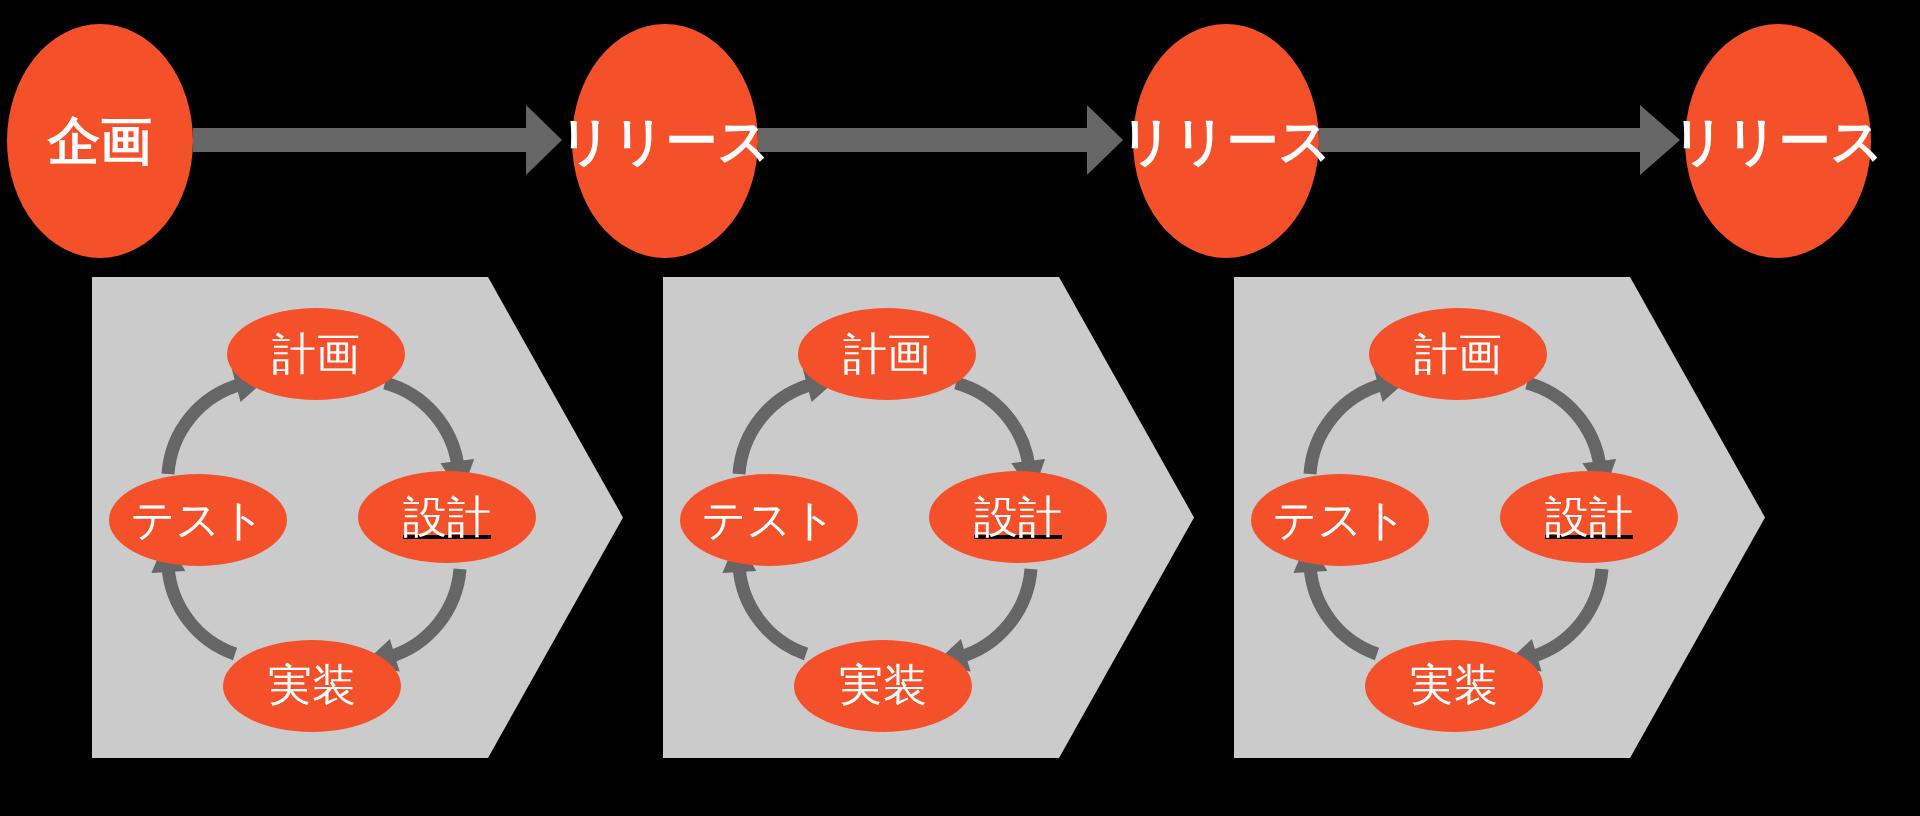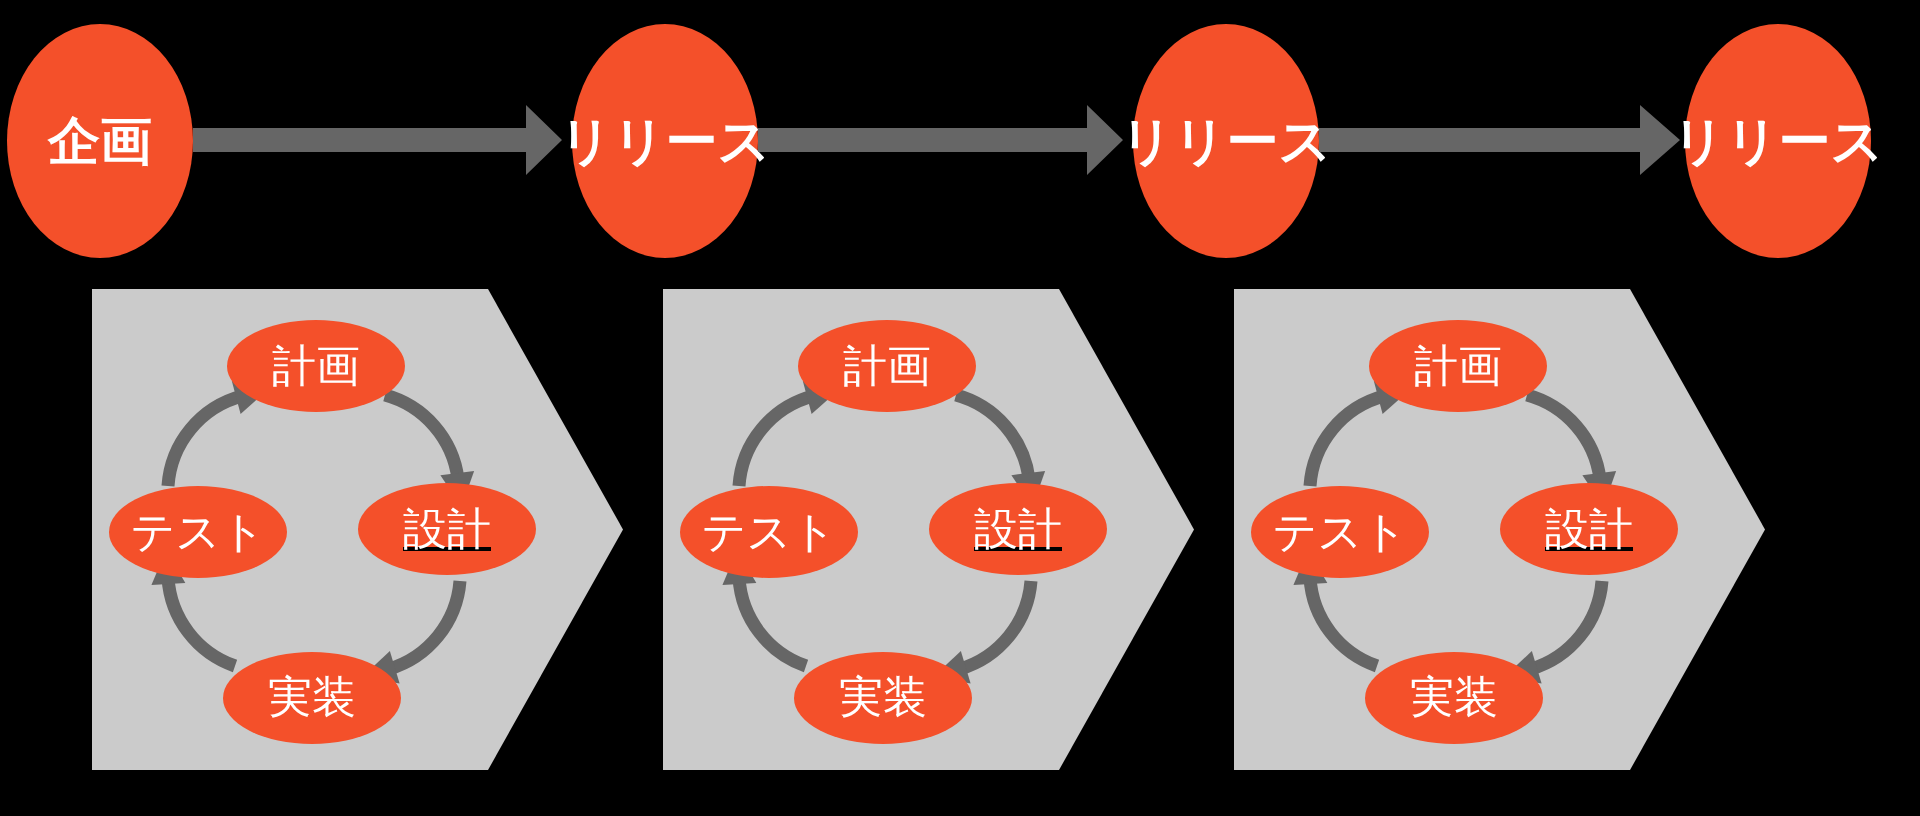--- a/index.html
+++ b/index.html
@@ -8,21 +8,21 @@
     font-family:"DejaVu Sans",sans-serif;
   }
   .stage{
     position:absolute;width:186px;height:234px;border-radius:50%;
     background:#F4502A;display:flex;align-items:center;justify-content:center;
   }
   .stage .lbl{
     color:#fff;font-size:52px;font-weight:bold;white-space:nowrap;line-height:1;
   }
   .stage-arrow{position:absolute;top:105px;height:70px;}
-  .chev{position:absolute;top:289px;width:540px;height:481px;}
+  .chev{position:absolute;top:277px;width:540px;height:481px;}
   .chev svg{position:absolute;left:0;top:0;}
   .step{
     position:absolute;width:178px;height:92px;border-radius:50%;
     background:#F4502A;display:flex;align-items:center;justify-content:center;
   }
   .step .lbl{
     color:#fff;font-size:44px;font-weight:500;white-space:nowrap;line-height:1;
   }
   
   .step.plan  {left:135px;top:31px;}

